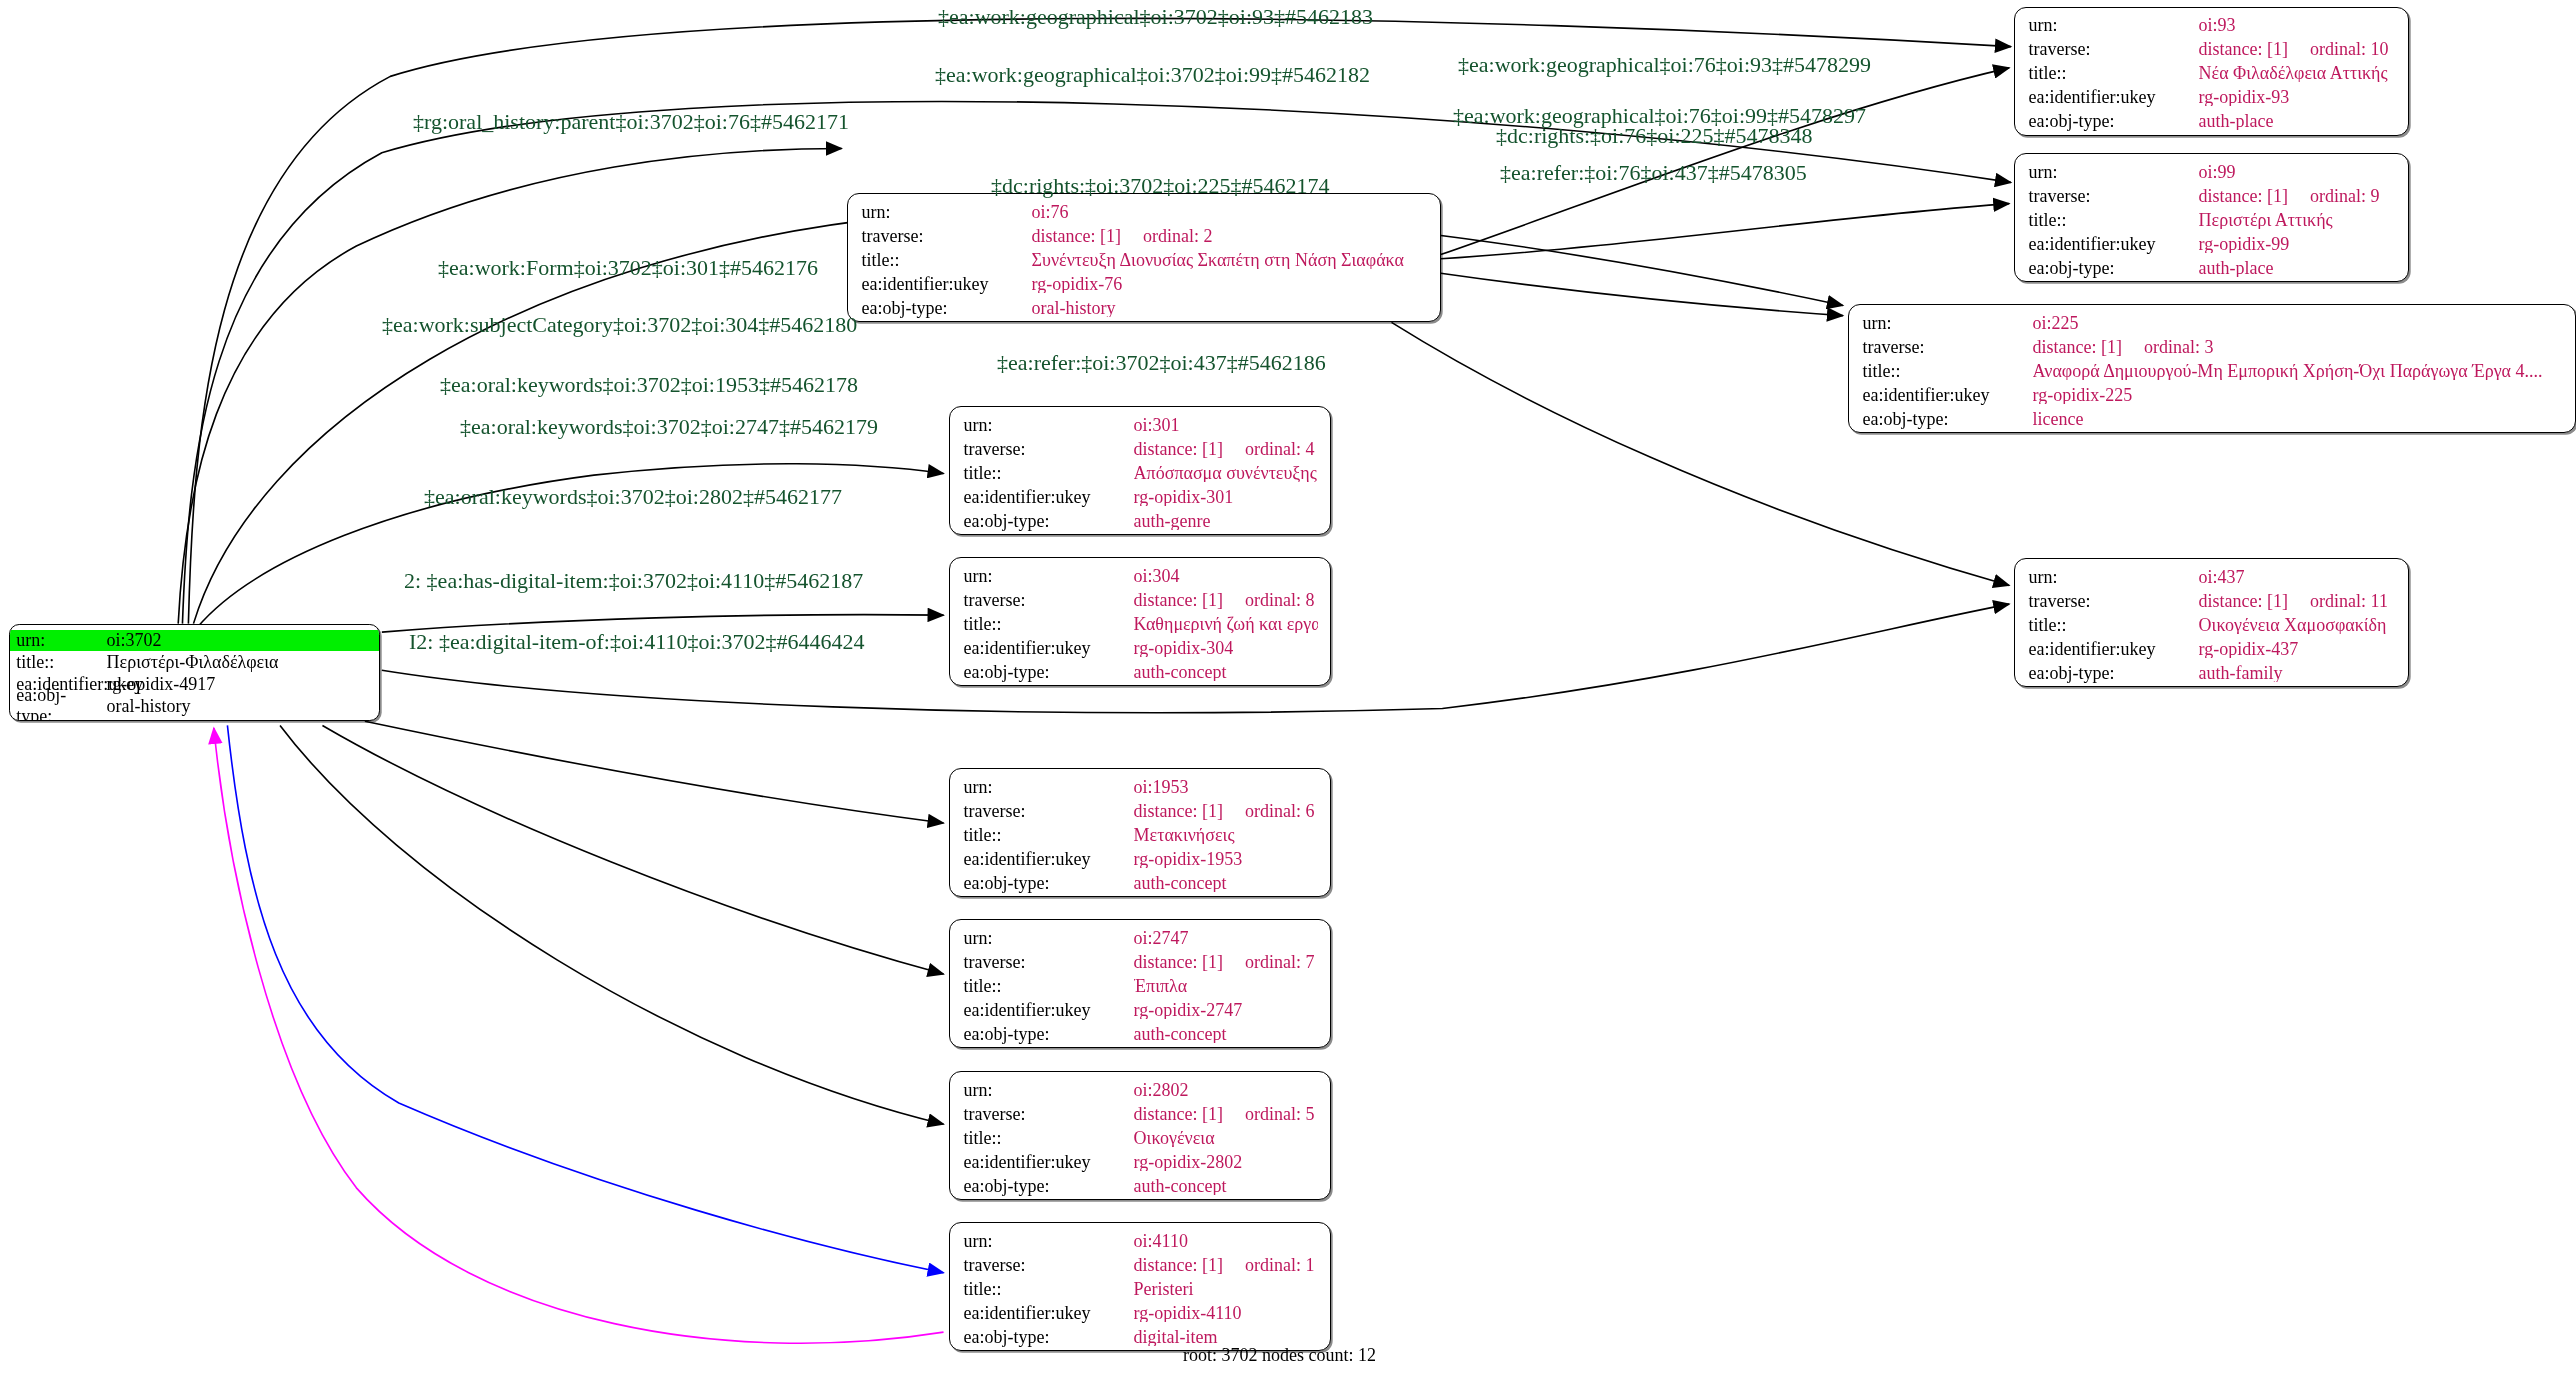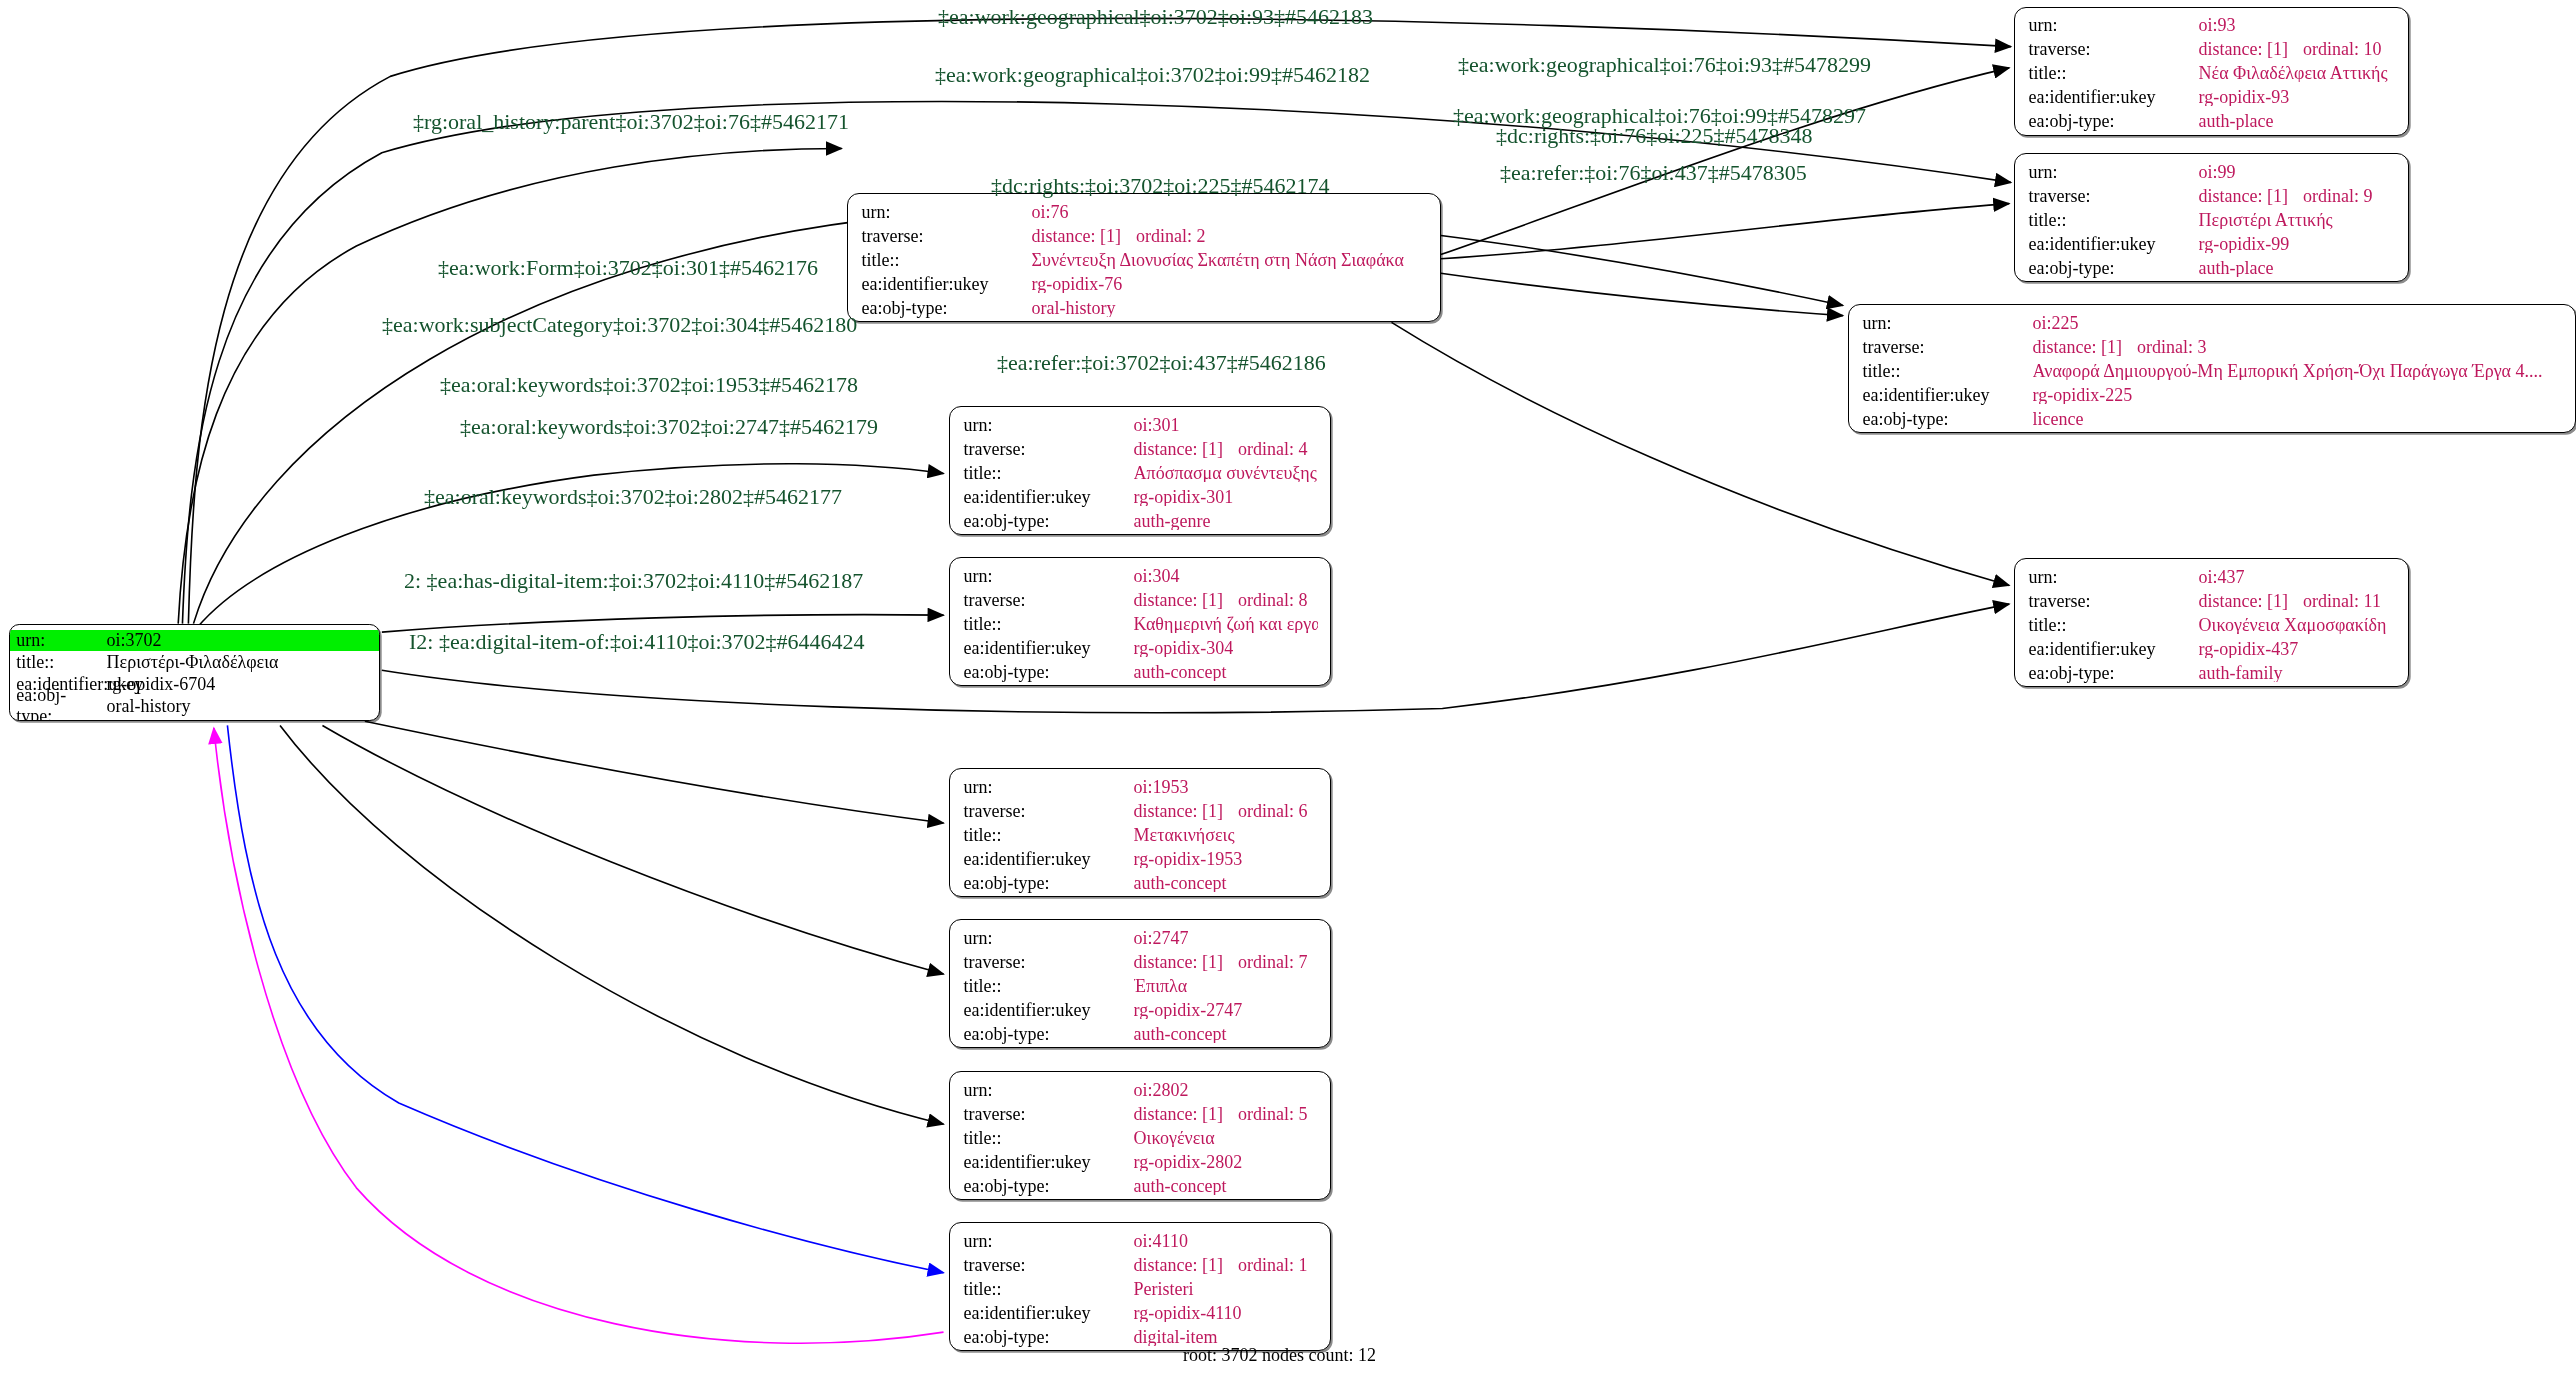--- a/index.html
+++ b/index.html
@@ -49,21 +49,21 @@
     color: #000;
     flex: 0 0 auto;
   }
   .v {
     font-size: 18px;
     color: #be185d;
     flex: 1 1 auto;
     white-space: nowrap;
     overflow: hidden;
   }
-  .v .ord { padding-left: 15px; }
+  .v .ord { padding-left: 22px; }
 
   
   .node.root .rrow {
     display: flex;
     height: 22px;
     align-items: center;
   }
   .node.root .rk {
     width: 92px;
     padding-left: 6.8px;
@@ -154,21 +154,21 @@
     <div class="rrow hdr">
       <div class="rk">urn:</div>
       <div class="rv">oi:3702</div>
     </div>
     <div class="rrow">
       <div class="rk">title::</div>
       <div class="rv">Περιστέρι-Φιλαδέλφεια</div>
     </div>
     <div class="rrow">
       <div class="rk">ea:identifier:ukey</div>
-      <div class="rv">rg-opidix-6704</div>
+      <div class="rv">rg-opidix-4917</div>
     </div>
     <div class="rrow">
       <div class="rk">ea:obj-type:</div>
       <div class="rv">oral-history</div>
     </div>
     <div class="spacer-bot"></div>
   </div>
 
   <div class="node" style="left:2014px; top:6.8px; width:395px; height:129px;">
     <div class="row">

